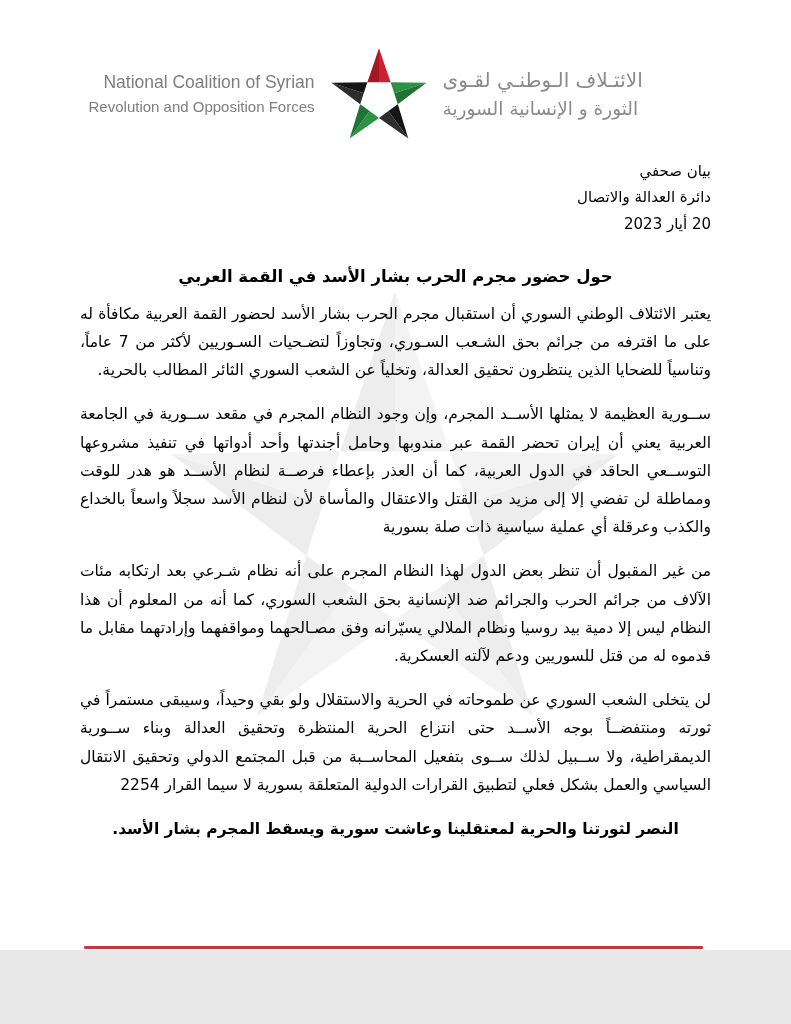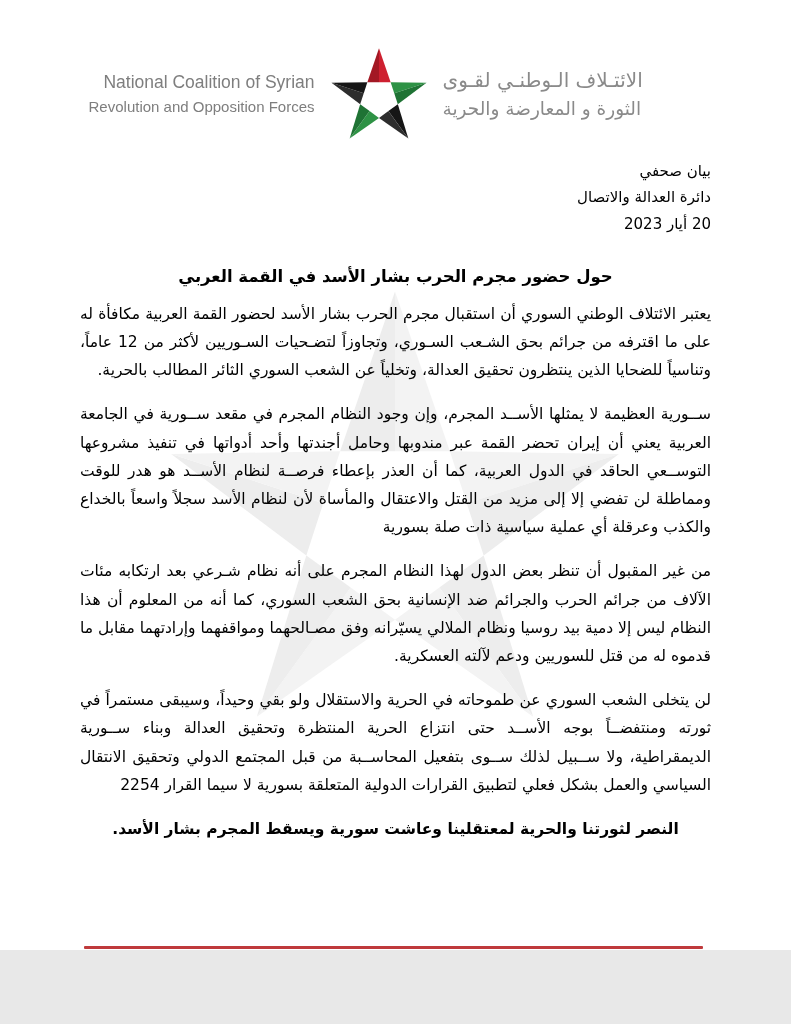--- a/index.html
+++ b/index.html
@@ -134,34 +134,34 @@
       <polygon points="78.2,92.8 59.05,66.45 50,73" fill="#2d2d2d"></polygon>
 
       <polygon points="21.8,92.8 50,73 40.95,66.45" fill="#2e9245"></polygon>
       <polygon points="21.8,92.8 40.95,66.45 31.9,59.9" fill="#1f7334"></polygon>
 
       <polygon points="4.3,39.2 31.9,59.9 35.35,49.25" fill="#2d2d2d"></polygon>
       <polygon points="4.3,39.2 35.35,49.25 38.8,38.6" fill="#161616"></polygon>
     </svg>
     <div class="org-ar">
       <div class="l1">الائتـلاف الـوطنـي لقـوى</div>
-      <div class="l2">الثورة و المعارضة والحرية</div>
+      <div class="l2">الثورة و الإنسانية السورية</div>
     </div>
   </div>
 
   <div class="meta">
     <div>بيان صحفي</div>
     <div>دائرة العدالة والاتصال</div>
     <div>20 أيار 2023</div>
   </div>
 
   <div class="doc-title">حول حضور مجرم الحرب بشار الأسد في القمة العربي</div>
 
   <div class="doc-body">
-    <p>يعتبر الائتلاف الوطني السوري أن استقبال مجرم الحرب بشار الأسد لحضور القمة العربية مكافأة له على ما اقترفه من جرائم بحق الشـعب السـوري، وتجاوزاً لتضـحيات السـوريين لأكثر من 12 عاماً، وتناسياً للضحايا الذين ينتظرون تحقيق العدالة، وتخلياً عن الشعب السوري الثائر المطالب بالحرية.</p>
+    <p>يعتبر الائتلاف الوطني السوري أن استقبال مجرم الحرب بشار الأسد لحضور القمة العربية مكافأة له على ما اقترفه من جرائم بحق الشـعب السـوري، وتجاوزاً لتضـحيات السـوريين لأكثر من 7 عاماً، وتناسياً للضحايا الذين ينتظرون تحقيق العدالة، وتخلياً عن الشعب السوري الثائر المطالب بالحرية.</p>
     <p>ســورية العظيمة لا يمثلها الأســد المجرم، وإن وجود النظام المجرم في مقعد ســورية في الجامعة العربية يعني أن إيران تحضر القمة عبر مندوبها وحامل أجندتها وأحد أدواتها في تنفيذ مشروعها التوســعي الحاقد في الدول العربية، كما أن العذر بإعطاء فرصــة لنظام الأســد هو هدر للوقت ومماطلة لن تفضي إلا إلى مزيد من القتل والاعتقال والمأساة لأن لنظام الأسد سجلاً واسعاً بالخداع والكذب وعرقلة أي عملية سياسية ذات صلة بسورية</p>
     <p>من غير المقبول أن تنظر بعض الدول لهذا النظام المجرم على أنه نظام شـرعي بعد ارتكابه مئات الآلاف من جرائم الحرب والجرائم ضد الإنسانية بحق الشعب السوري، كما أنه من المعلوم أن هذا النظام ليس إلا دمية بيد روسيا ونظام الملالي يسيّرانه وفق مصـالحهما ومواقفهما وإرادتهما مقابل ما قدموه له من قتل للسوريين ودعم لآلته العسكرية.</p>
     <p>لن يتخلى الشعب السوري عن طموحاته في الحرية والاستقلال ولو بقي وحيداً، وسيبقى مستمراً في ثورته ومنتفضــاً بوجه الأســد حتى انتزاع الحرية المنتظرة وتحقيق العدالة وبناء ســورية الديمقراطية، ولا ســبيل لذلك ســوى بتفعيل المحاســبة من قبل المجتمع الدولي وتحقيق الانتقال السياسي والعمل بشكل فعلي لتطبيق القرارات الدولية المتعلقة بسورية لا سيما القرار 2254</p>
     <p class="closing">النصر لثورتنا والحرية لمعتقلينا وعاشت سورية ويسقط المجرم بشار الأسد.</p>
   </div>
 
   <div class="footer">
     <div class="footer-line"></div>
     <div class="footer-links">
       <div class="cell">

